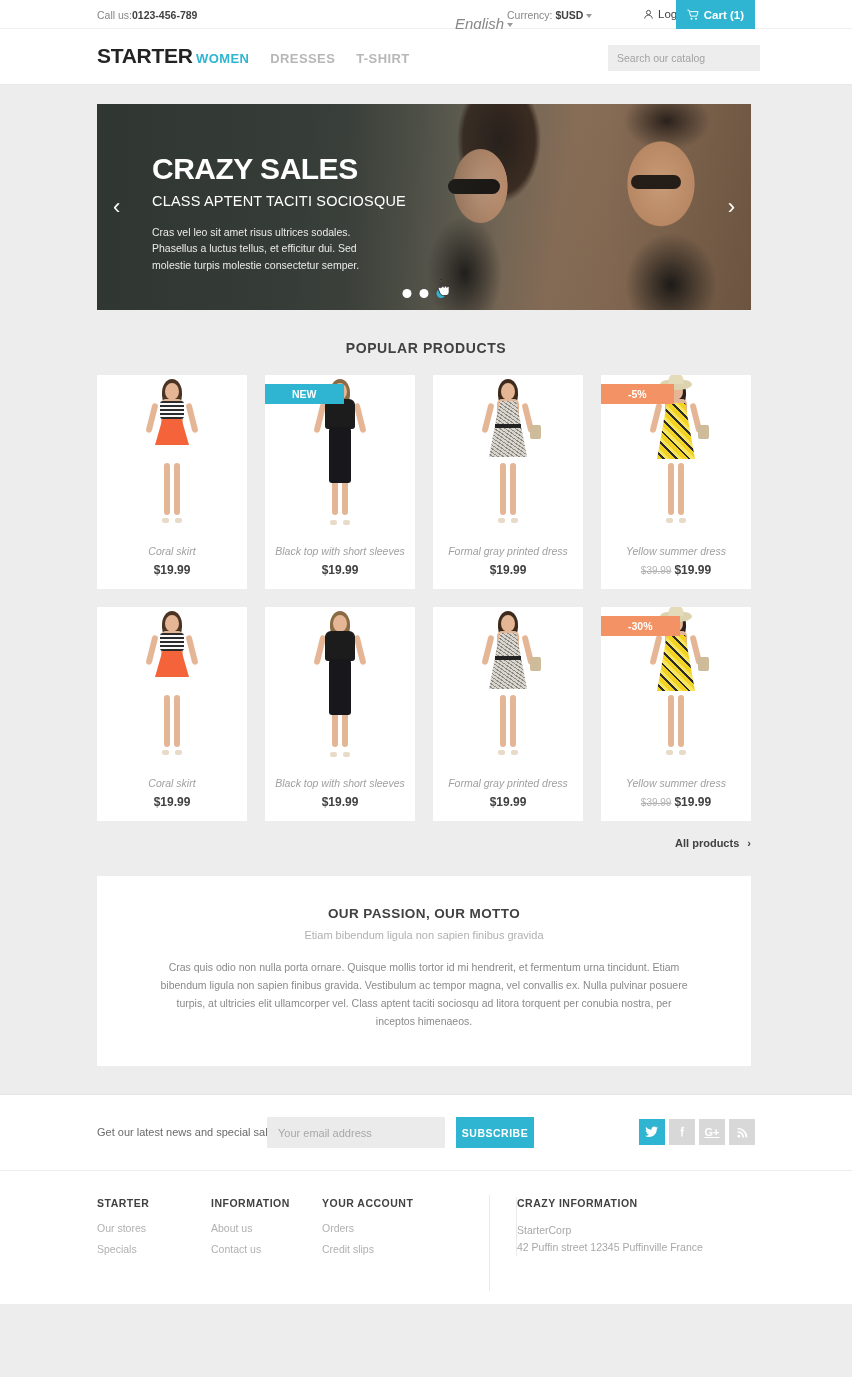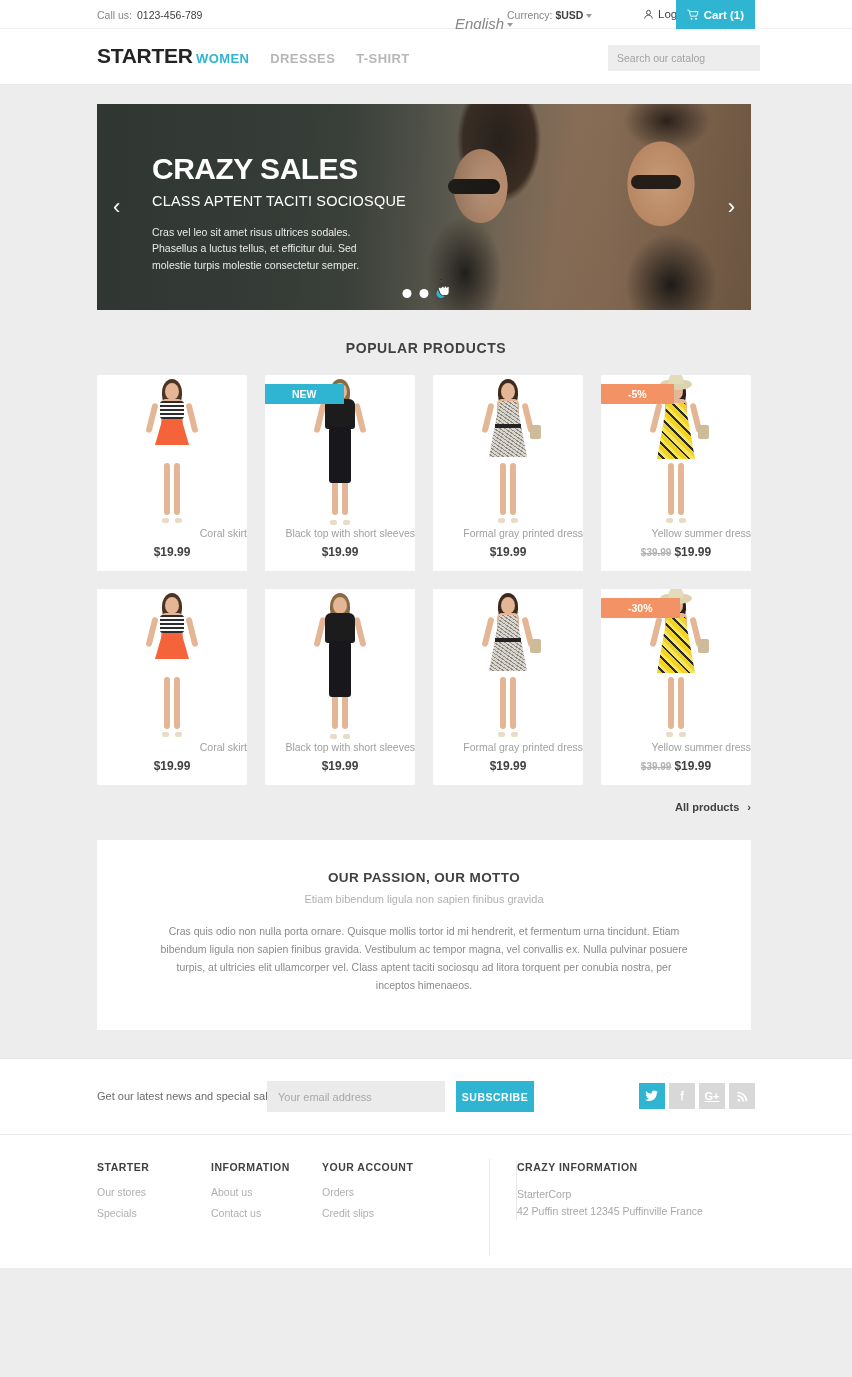--- a/index.html
+++ b/index.html
@@ -19,21 +19,21 @@
     height: 29px;
     display: flex;
     align-items: center;
     position: relative;
     border-bottom: 1px solid #f0f0f0;
   }
   .topbar .callus {
     position: absolute; left: 97px; top: 9px;
     font-size: 10.5px; color: #878787;
   }
-  .topbar .callus b { color: #414141; font-weight: 400; margin-left: 5px; }
+  .topbar .callus b { color: #414141; font-weight: 700; }
   .topbar .lang { position: absolute; left: 455px; top: 15px; font-size: 15px; color: #878787; font-style: italic; }
   .topbar .curr { position: absolute; left: 507px; top: 9px; font-size: 10.5px; color: #878787; }
   .topbar .curr b { color: #414141; font-weight: 700; }
   .caret { display:inline-block; width:0; height:0; border-left:3px solid transparent;
            border-right:3px solid transparent; border-top:4px solid #9a9a9a;
            vertical-align: middle; margin-left:3px; }
   .topbar .login {
     position: absolute; left: 643px; top: 8px;
     font-size: 11.5px; color: #414141; display: flex; align-items: center; gap: 4px;
   }
@@ -129,23 +129,23 @@
   .card {
     width: 150px; background: #fff; position: relative; padding-bottom: 12px;
   }
   .thumb { height: 152px; position: relative; overflow: hidden; background: #fff; }
   .badge {
     position: absolute; left: 0; top: 9px; color: #fff; font-size: 10.5px;
     font-weight: 700; padding: 4px 27px; z-index: 5;
   }
   .badge.new { background: #2fb5d2; }
   .badge.disc { background: #f39264; }
-  .pname { text-align: right; font-size: 10.5px; color: #a0a0a0; margin-top: 0; }
+  .pname { text-align: center; font-size: 10.5px; color: #a0a0a0; margin-top: 18px; font-style: italic; }
   .pprice { text-align: center; font-size: 12px; font-weight: 700; color: #414141; margin-top: 6px; }
-  .pprice s { color: #b3b3b3; font-weight: 700; font-size: 10px; margin-right: 3px; }
+  .pprice s { color: #b3b3b3; font-weight: 400; font-size: 10px; margin-right: 3px; }
 
   
   .m { position:absolute; left:50%; transform:translateX(-50%); bottom:4px; width:74px; height:146px; }
   .m .head { position:absolute; left:50%; transform:translateX(-50%); top:6px; width:14px; height:17px; border-radius:50%; background:#e4b695; z-index:3;}
   .m .hair { position:absolute; left:50%; transform:translateX(-50%); top:2px; width:20px; height:28px; border-radius:50% 50% 42% 42%; background:#4c3424; z-index:2;}
   .m .torso { position:absolute; left:50%; transform:translateX(-50%); top:22px; width:22px; height:32px; background:#e4b695; z-index:2; border-radius:5px 5px 2px 2px;}
   .m .arm-l,.m .arm-r { position:absolute; top:26px; width:6px; height:30px; background:#e4b695; z-index:1; border-radius:4px;}
   .m .arm-l{ left:14px; transform:rotate(14deg);} .m .arm-r{ right:14px; transform:rotate(-14deg);}
   .m .legs { position:absolute; left:50%; transform:translateX(-50%); bottom:8px; width:18px; height:52px; z-index:1;}
   .m .legs:before,.m .legs:after{content:"";position:absolute;bottom:0;width:6px;height:52px;background:#e4b695;border-radius:3px;}

